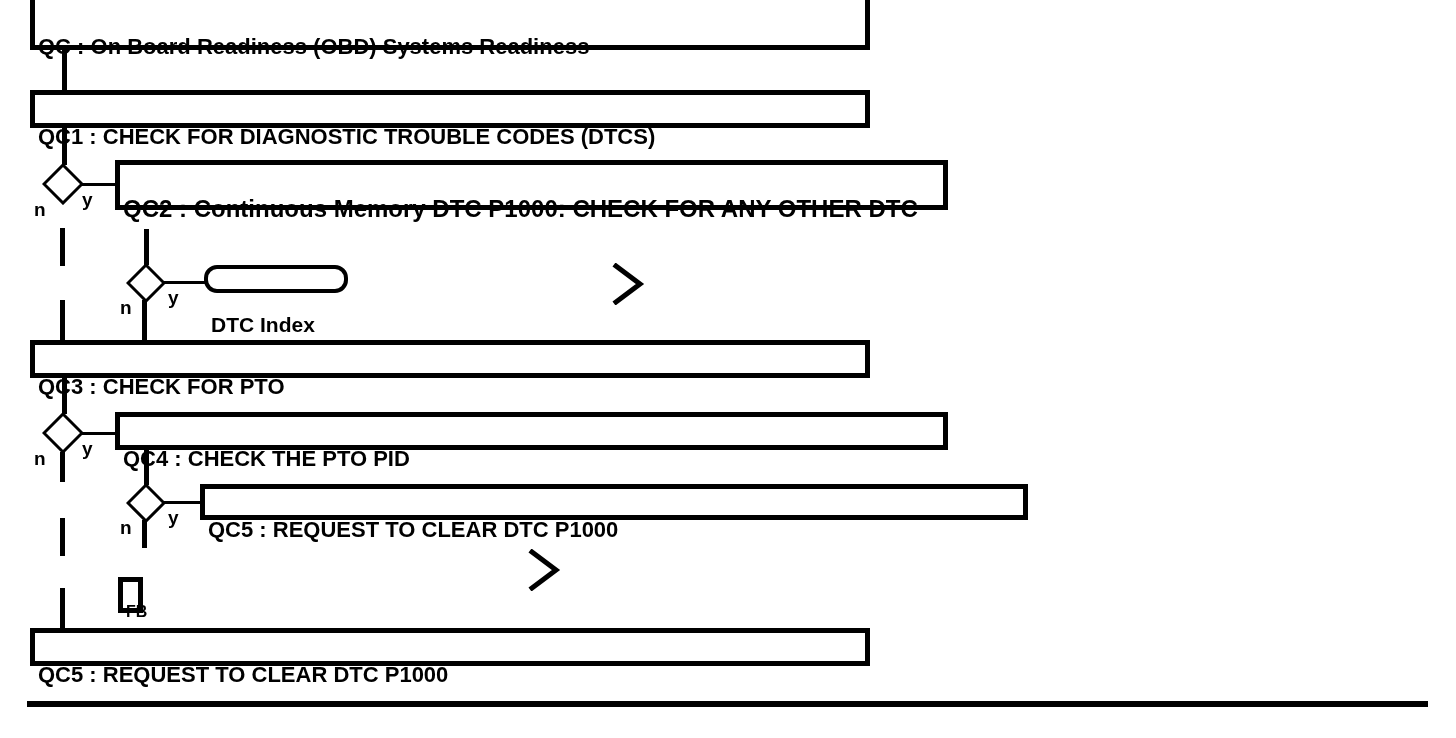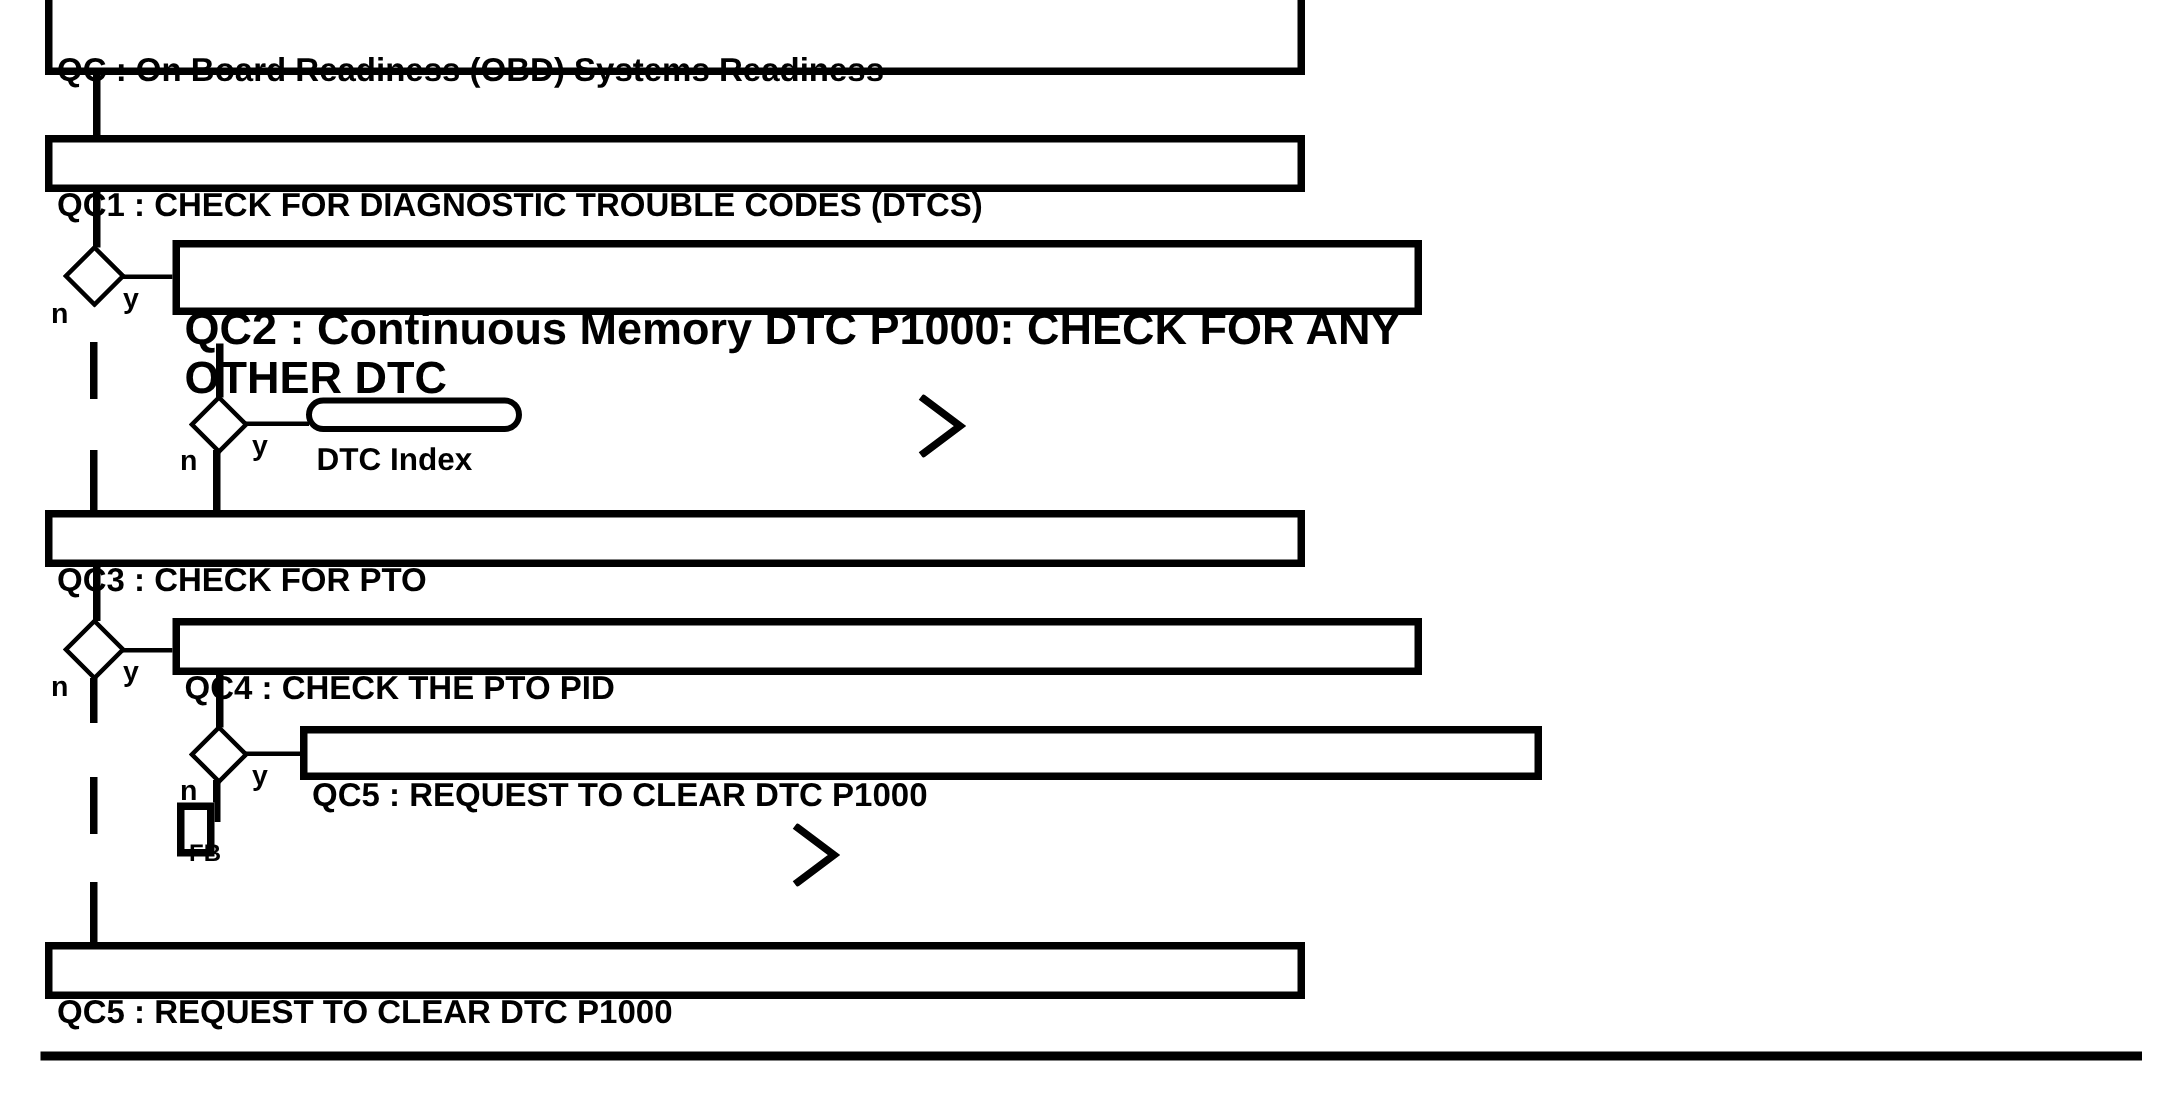--- a/index.html
+++ b/index.html
@@ -110,39 +110,39 @@
     </svg>
   </div>
   <div class="blabel" style="left:34px; top:200px; font-size:19px;">n</div>
   <div class="blabel" style="left:82px; top:190px; font-size:19px;">y</div>
 
   <div class="hline" style="left:82px; top:183px; width:38px;"></div>
 
   <div class="dash" style="left:60px; top:228px; height:38px;"></div>
   <div class="dash" style="left:60px; top:300px; height:42px;"></div>
 
-  <div class="box" style="left:115px; top:160px; width:833px; height:50px; font-size:30px; padding-top:4px;">
+  <div class="box" style="left:115px; top:160px; width:833px; height:50px; font-size:24px; padding-top:4px;">
     <span class="box-text">QC2 : Continuous Memory DTC P1000: CHECK FOR ANY OTHER DTC</span>
   </div>
 
   <div class="vline" style="left:144px; top:229px; height:36px;"></div>
 
   <div class="diamond" style="left:126px; top:263px; width:40px; height:40px;">
     <svg width="40" height="40" viewBox="0 0 40 40">
       <polygon points="20,2 38,20 20,38 2,20" fill="#ffffff" stroke="#000000" stroke-width="3"></polygon>
     </svg>
   </div>
   <div class="blabel" style="left:120px; top:298px; font-size:19px;">n</div>
   <div class="blabel" style="left:168px; top:288px; font-size:19px;">y</div>
 
   <div class="hline" style="left:164px; top:281px; width:42px;"></div>
 
   <div class="vline" style="left:142px; top:300px; height:42px;"></div>
 
-  <div class="box thin" style="left:204px; top:265px; width:144px; height:23px; font-size:21px; padding-top:2px;border-radius:13px;">
+  <div class="box thin" style="left:204px; top:265px; width:144px; height:23px; font-size:21px; padding-top:20px;border-radius:13px;">
     <span class="box-text">DTC Index</span>
   </div>
 
   <div class="chevron" style="left:612px; top:263px; width:34px; height:42px;">
     <svg width="34" height="42" viewBox="0 0 34 42">
       <polyline points="4,3 28,21 4,39" fill="none" stroke="#000000" stroke-width="5" stroke-linecap="square"></polyline>
     </svg>
   </div>
 
   <div class="box" style="left:30px; top:340px; width:840px; height:38px; font-size:22px; padding-top:5px;">
@@ -180,21 +180,21 @@
   <div class="blabel" style="left:168px; top:508px; font-size:19px;">y</div>
 
   <div class="hline" style="left:164px; top:501px; width:42px;"></div>
 
   <div class="vline" style="left:142px; top:520px; height:28px;"></div>
 
   <div class="box" style="left:200px; top:484px; width:828px; height:36px; font-size:22px; padding-top:4px;">
     <span class="box-text">QC5 : REQUEST TO CLEAR DTC P1000</span>
   </div>
 
-  <div class="box" style="left:118px; top:535px; width:25px; height:36px; font-size:16px; padding-top:3px;">
+  <div class="box" style="left:118px; top:577px; width:25px; height:36px; font-size:16px; padding-top:3px;">
     <span class="box-text">FB</span>
   </div>
 
   <div class="chevron" style="left:528px; top:549px; width:34px; height:42px;">
     <svg width="34" height="42" viewBox="0 0 34 42">
       <polyline points="4,3 28,21 4,39" fill="none" stroke="#000000" stroke-width="5" stroke-linecap="square"></polyline>
     </svg>
   </div>
 
   <div class="box" style="left:30px; top:628px; width:840px; height:38px; font-size:22px; padding-top:5px;">

